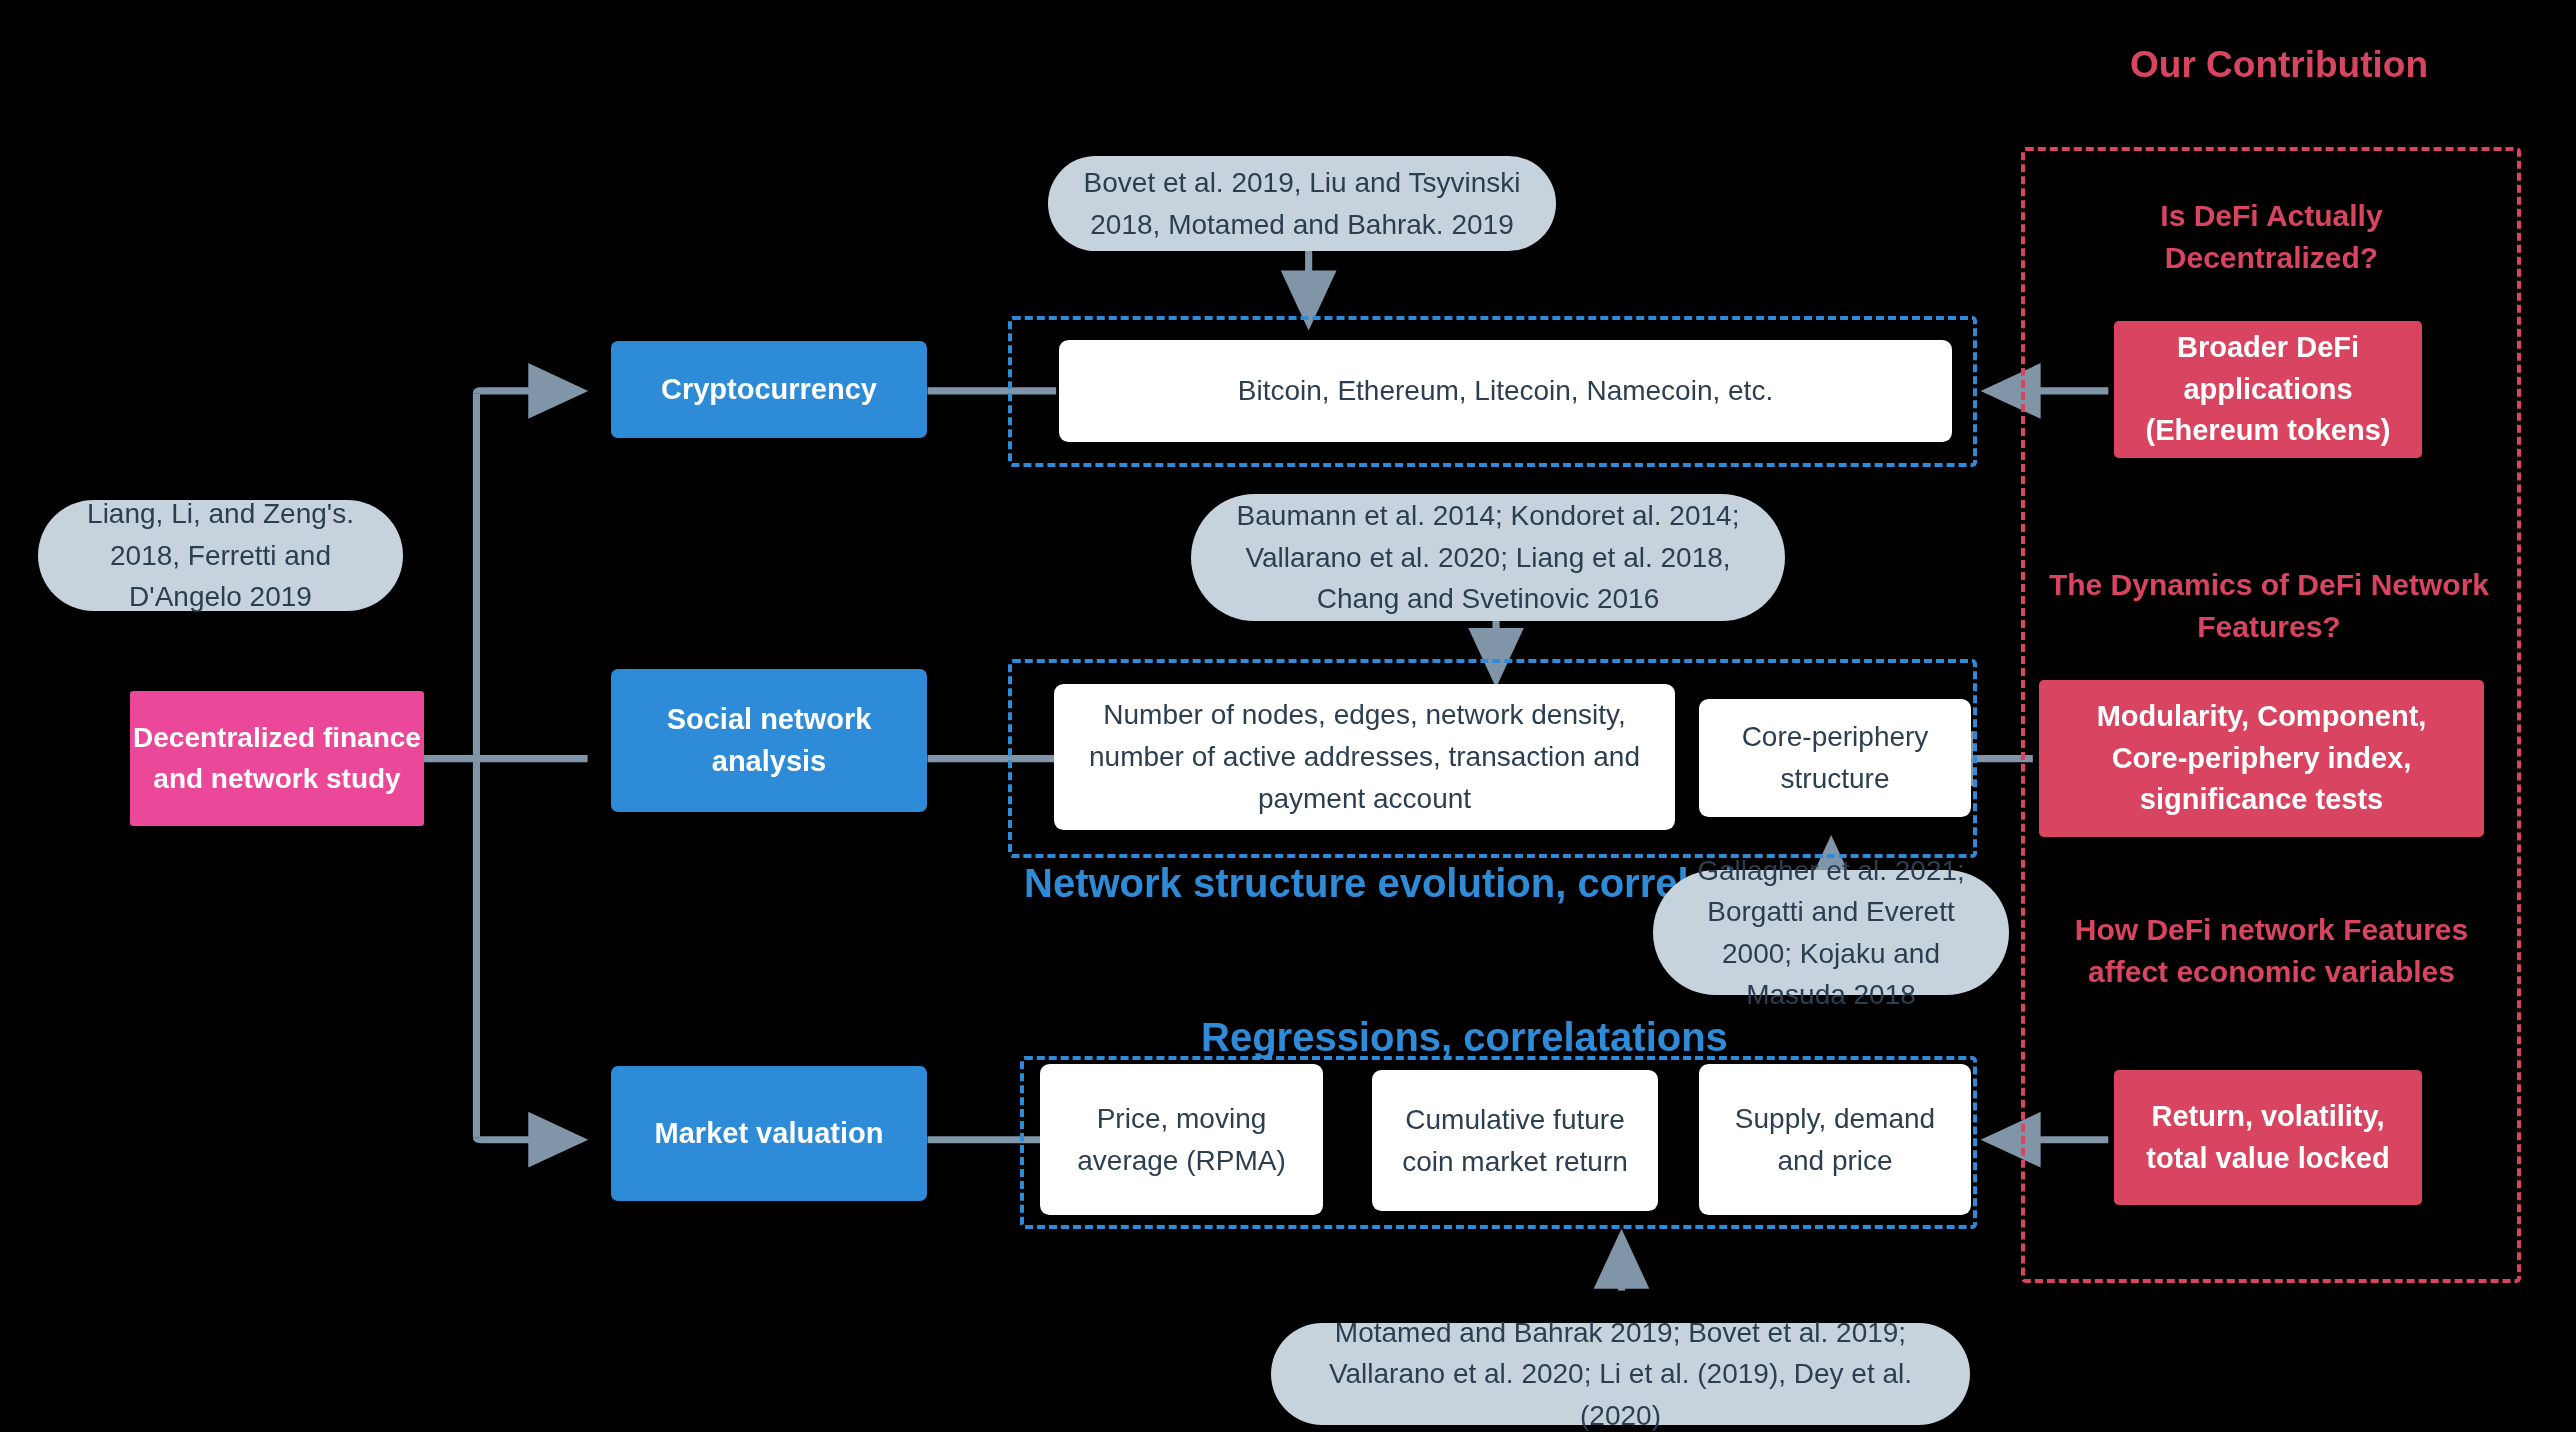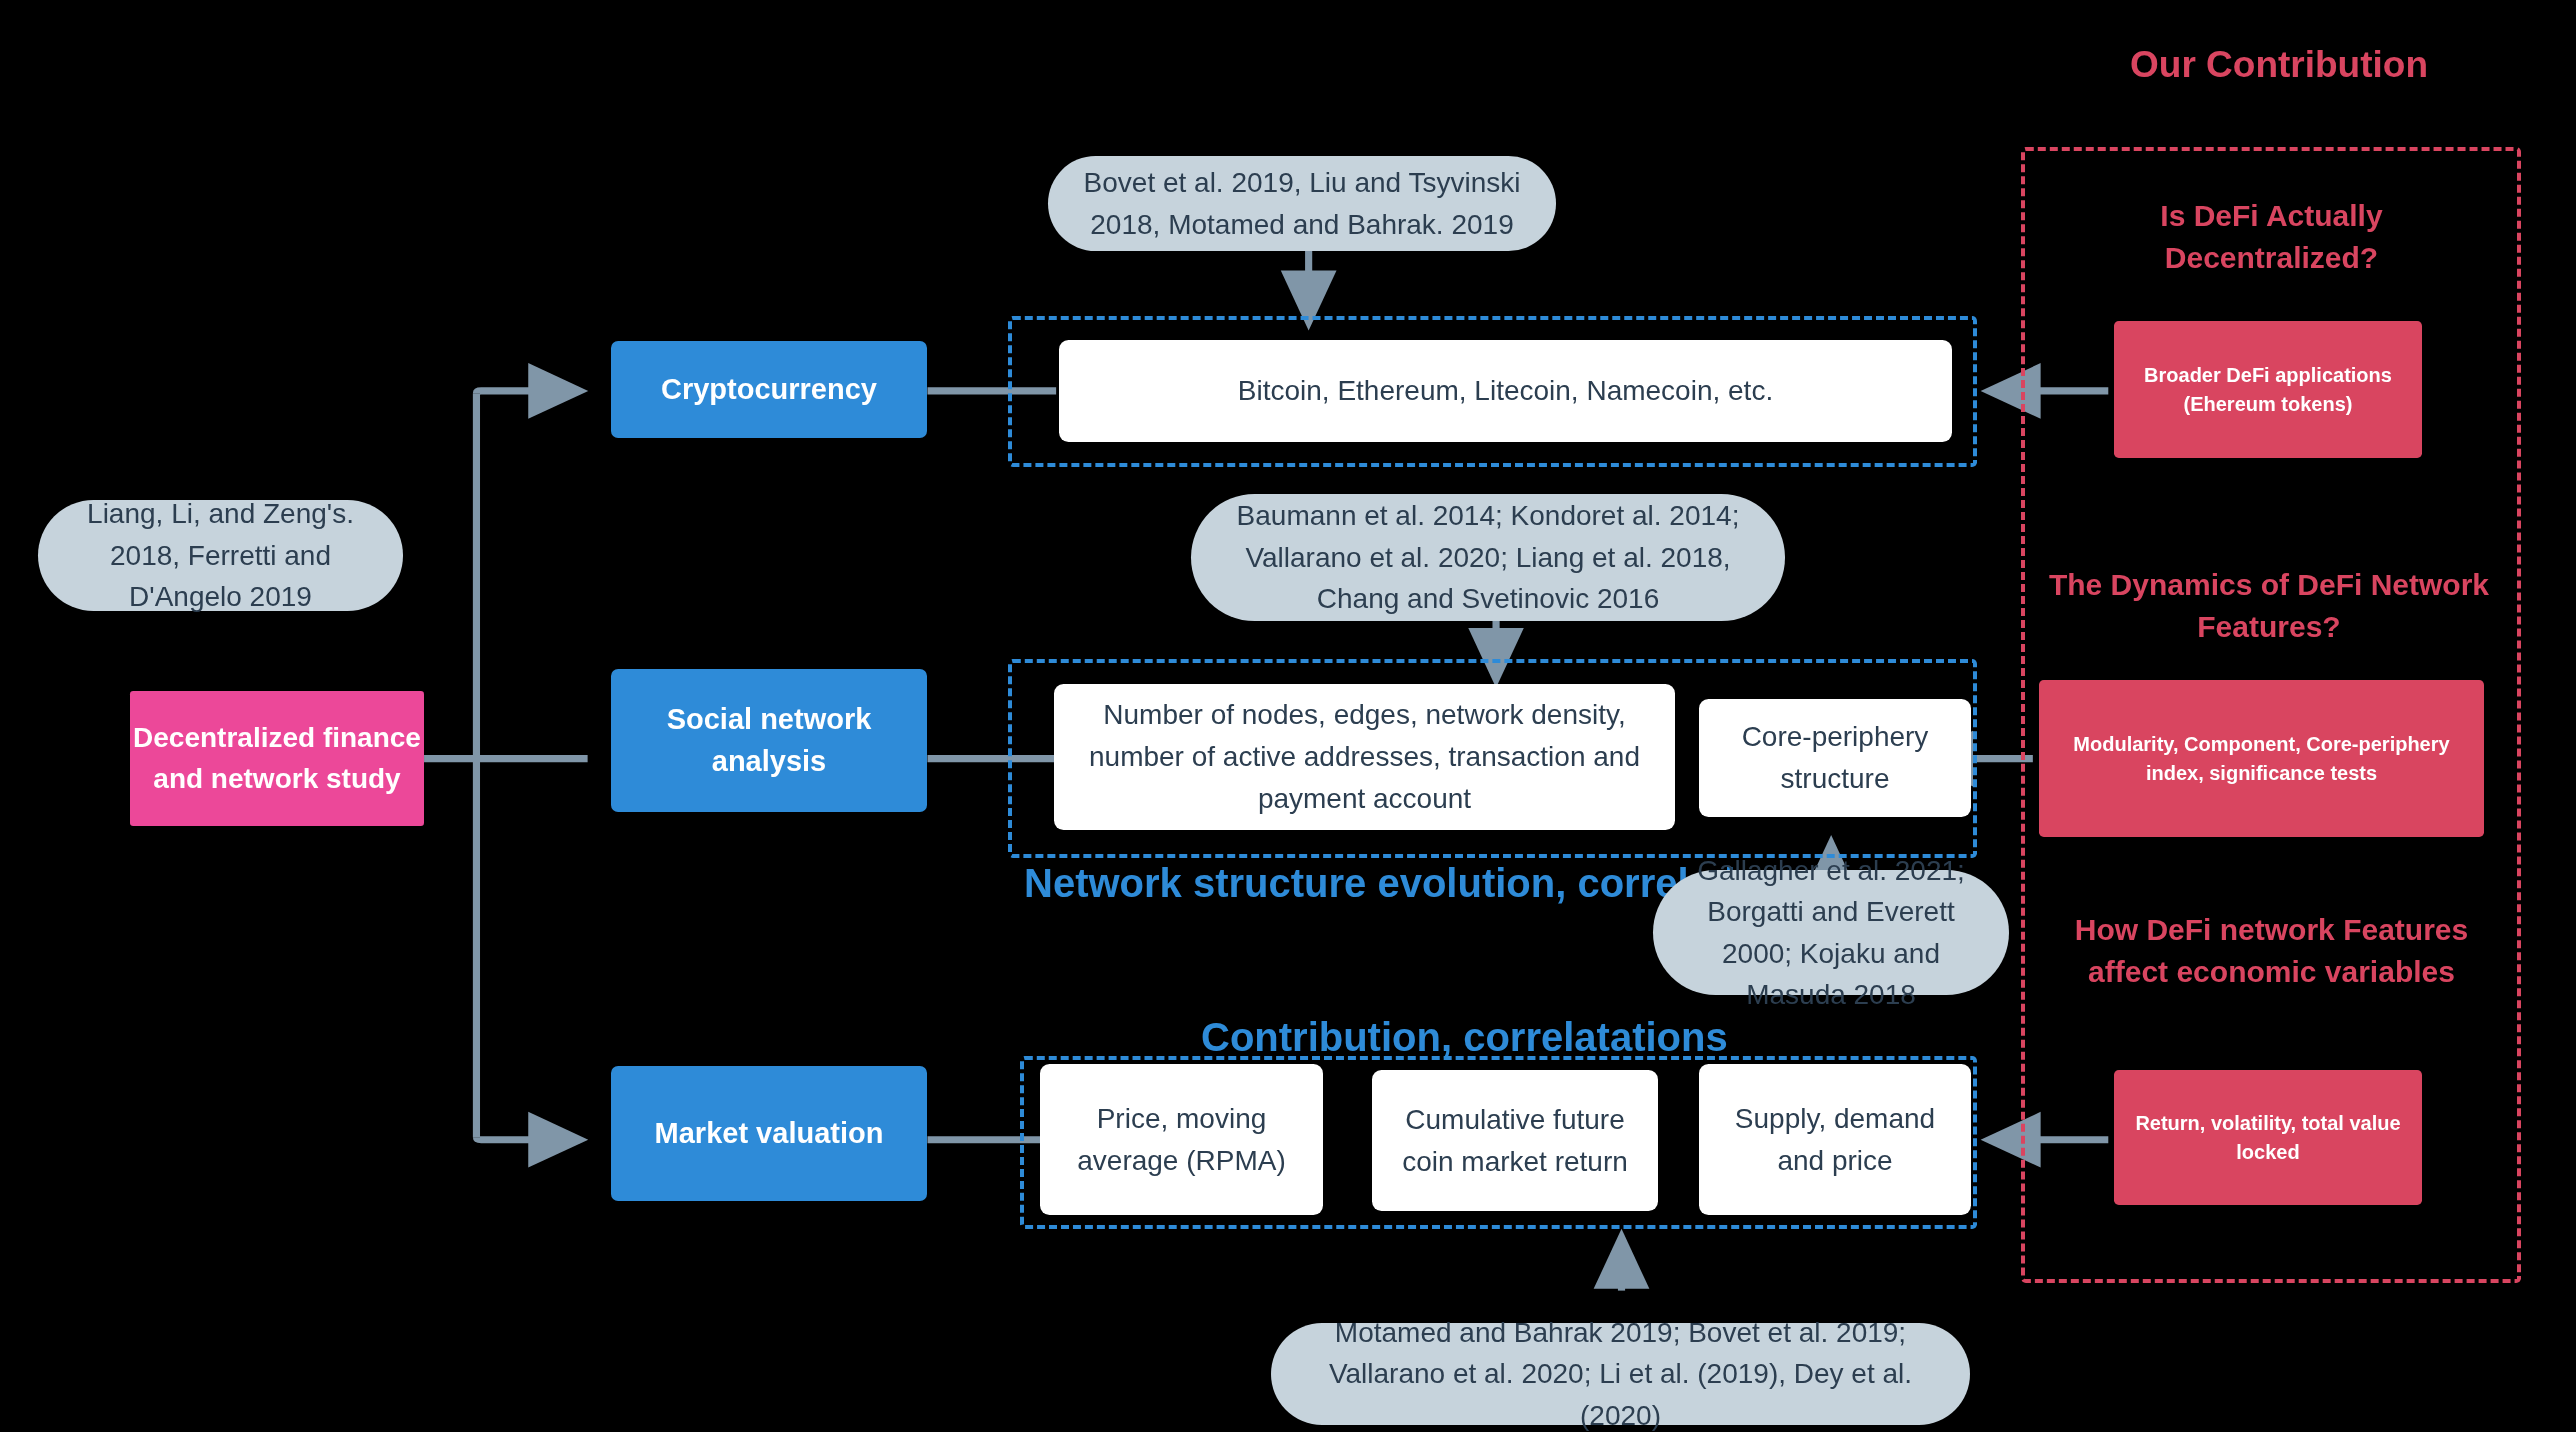--- a/index.html
+++ b/index.html
@@ -59,21 +59,21 @@
     font-weight:400;
     line-height:1.5;
     padding:8px 20.6px;
   }
 
   
   .pink-box{
     background:#d94560;
     color:#ffffff;
     border-radius:4.8px;
-    font-size:20px;
+    font-size:29px;
     font-weight:700;
     line-height:1.44;
     padding:8px 17.5px;
   }
 
   
   .dash-blue{
     position:absolute;
     border:4px dashed #2e8bd8;
     border-radius:4.8px;
@@ -207,21 +207,21 @@
   </div>
 
   <div class="blue-label" style="left:1024px;top:861px;">Network structure evolution, correlations</div>
 
   <div class="node pill" style="left:1653px;top:870px;width:356px;height:125px;">
     <span>Gallagher et al. 2021; Borgatti and Everett 2000; Kojaku and Masuda 2018</span>
   </div>
 
   <div class="dash-blue" style="left:1020px;top:1056px;width:957px;height:173px;"></div>
 
-  <div class="blue-label" style="left:1201px;top:1015px;">Contribution, correlatations</div>
+  <div class="blue-label" style="left:1201px;top:1015px;">Regressions, correlatations</div>
 
   <div class="node white-box" style="left:1040px;top:1064px;width:283px;height:151px;">
     <span>Price, moving average (RPMA)</span>
   </div>
 
   <div class="node white-box" style="left:1372px;top:1070px;width:286px;height:141px;">
     <span>Cumulative future coin market return</span>
   </div>
 
   <div class="node white-box" style="left:1699px;top:1064px;width:272px;height:151px;">

